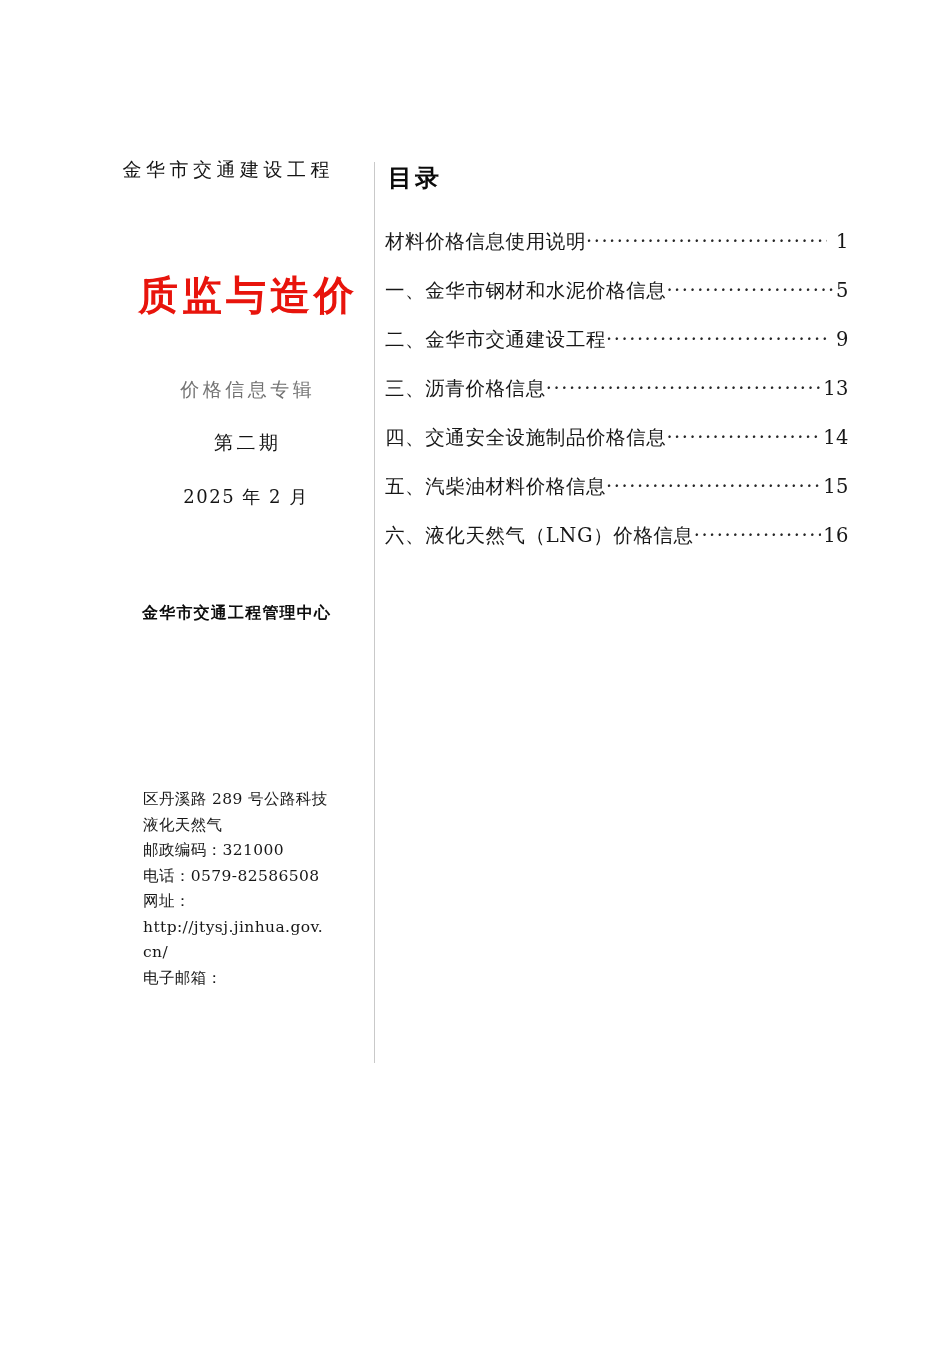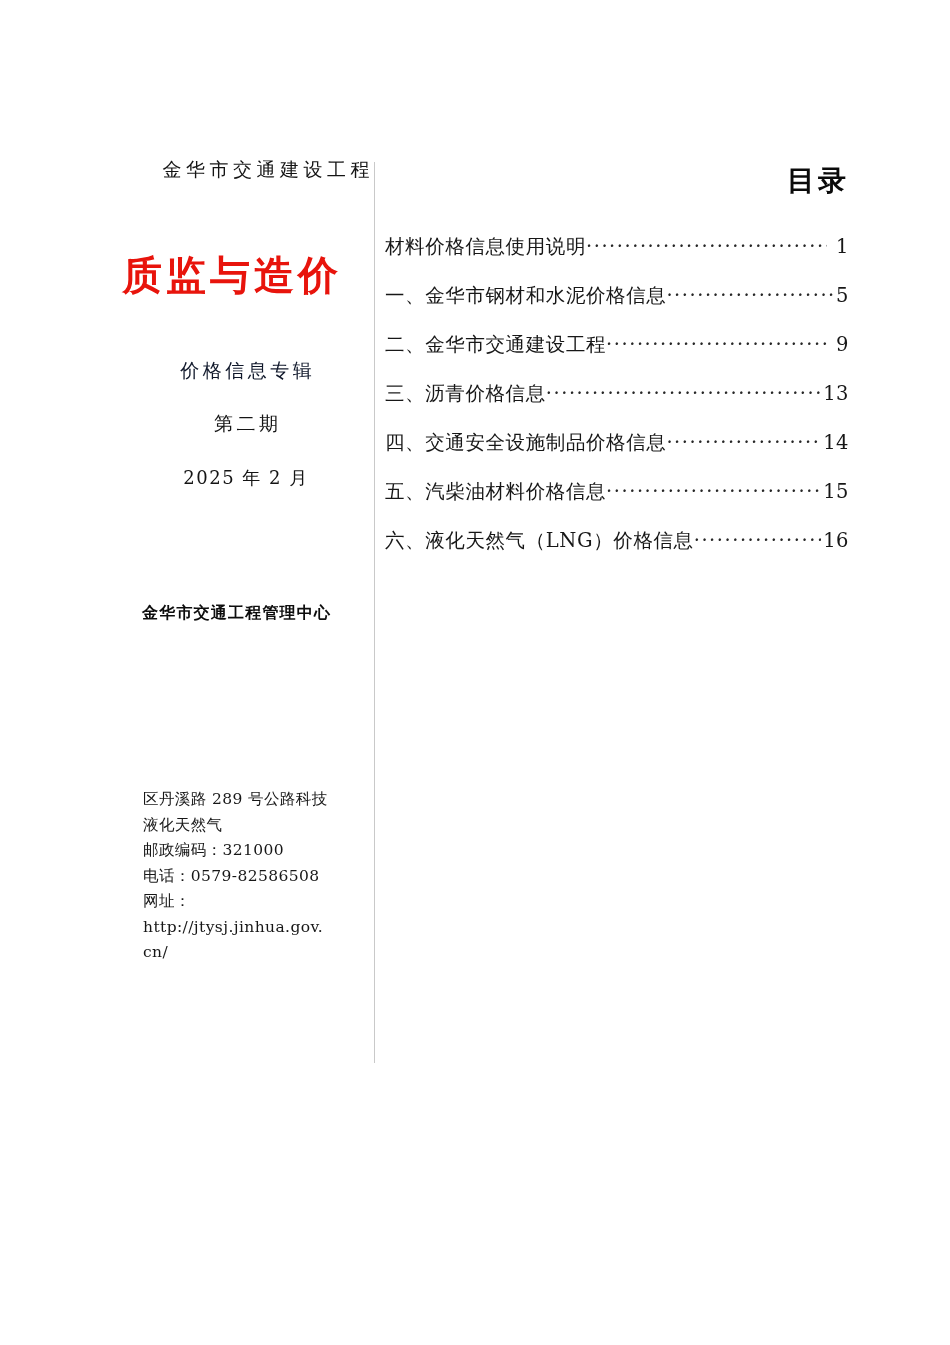--- a/index.html
+++ b/index.html
@@ -25,50 +25,49 @@
 
   
   .cover-col {
     position: absolute;
     left: 118px;
     top: 155px;
     width: 256px;
   }
 
   .cover-heading {
-    text-align: right;
+    text-align: left;
     font-size: 19px;
     letter-spacing: 4.5px;
     text-indent: 4.5px;
     line-height: 1.5;
     color: #141414;
     white-space: nowrap;
   }
 
   .cover-title {
-    text-align: left;
-    margin-top: 67px;
+    text-align: center;
+    margin-top: 86px;
     font-size: 40px;
     font-weight: bold;
     letter-spacing: 4px;
     text-indent: 4px;
     color: #e8140c;
     line-height: 1.25;
     white-space: nowrap;
-    font-family: Liberation Serif, serif;
   }
 
   .cover-sub {
     text-align: center;
     margin-top: 56px;
     font-size: 19px;
     letter-spacing: 3.5px;
     text-indent: 3.5px;
     line-height: 1.45;
-    color: #0f172a;
+    color: #737373;
     white-space: nowrap;
   }
 
   .cover-issue {
     text-align: center;
     margin-top: 27px;
     font-size: 19px;
     letter-spacing: 3.5px;
     text-indent: 3.5px;
     color: #141414;
@@ -123,22 +122,22 @@
 
   
   .toc-col {
     position: absolute;
     left: 385px;
     top: 164px;
     width: 464px;
   }
 
   .toc-title {
-    text-align: right;
-    font-size: 28px;
+    text-align: left;
+    font-size: 24px;
     font-weight: bold;
     letter-spacing: 3px;
     text-indent: 3px;
     color: #0a0a0a;
     line-height: 1.2;
   }
 
   .toc-list {
     margin-top: 24px;
   }
@@ -199,20 +198,21 @@
     <div class="cover-publisher">金华市交通工程管理中心</div>
 
     <div class="cover-contact">
       <span class="ln">区丹溪路 289 号公路科技</span>
       <span class="ln">液化天然气</span>
       <span class="ln">邮政编码：321000</span>
       <span class="ln">电话：0579-82586508</span>
       <span class="ln">网址：</span>
       <span class="ln">http://jtysj.jinhua.gov.</span>
       <span class="ln">cn/</span>
+      <span class="ln">电子邮箱：</span>
     </div>
   </div>
 
   <div class="divider"></div>
 
   <div class="toc-col">
     <div class="toc-title">目录</div>
 
     <div class="toc-list" id="toc-list">
         <div class="toc-row">

